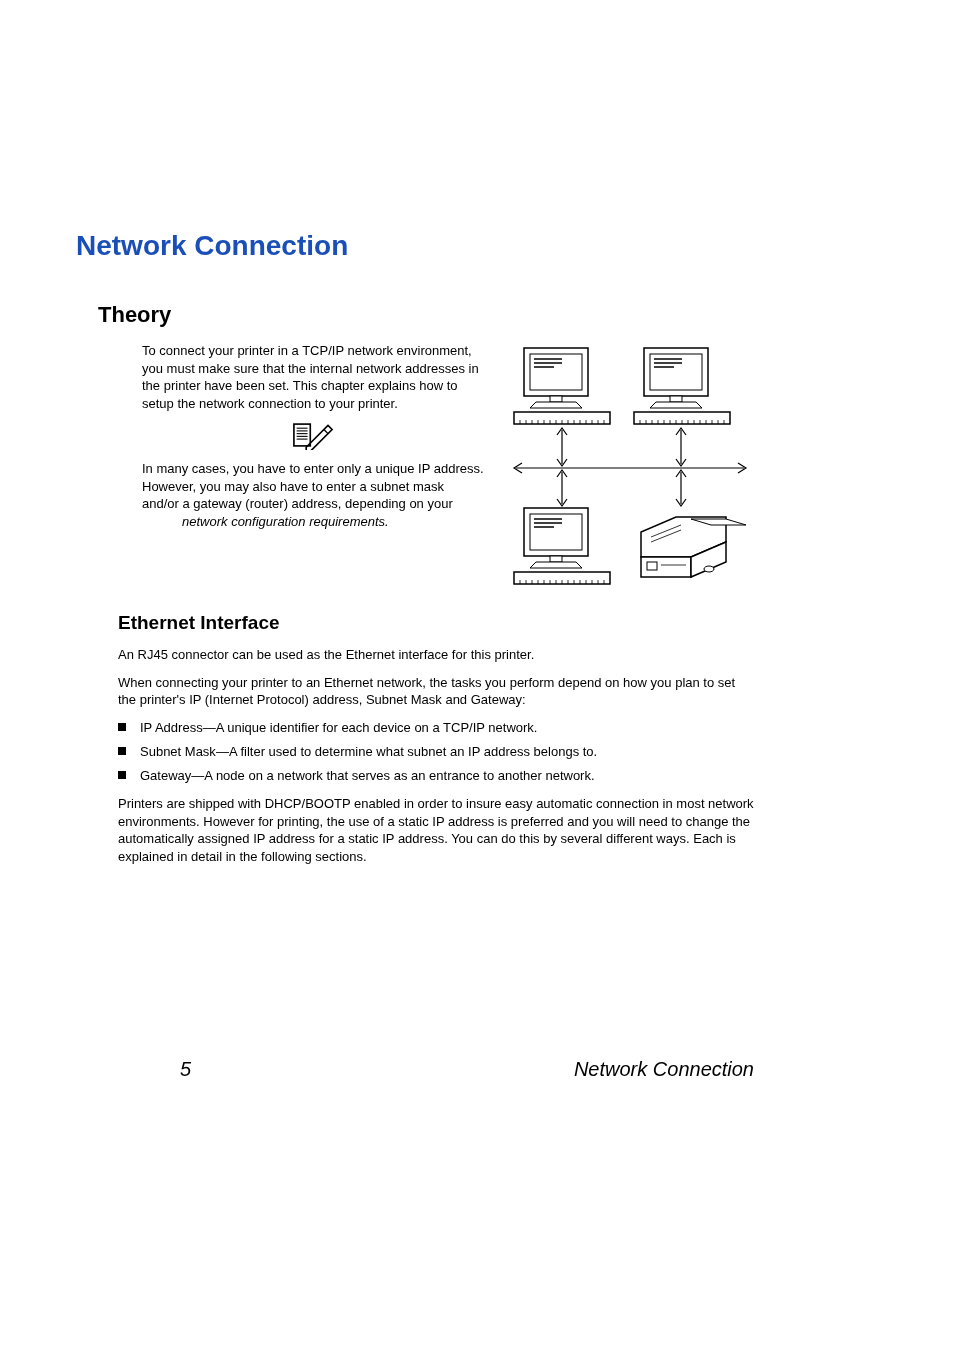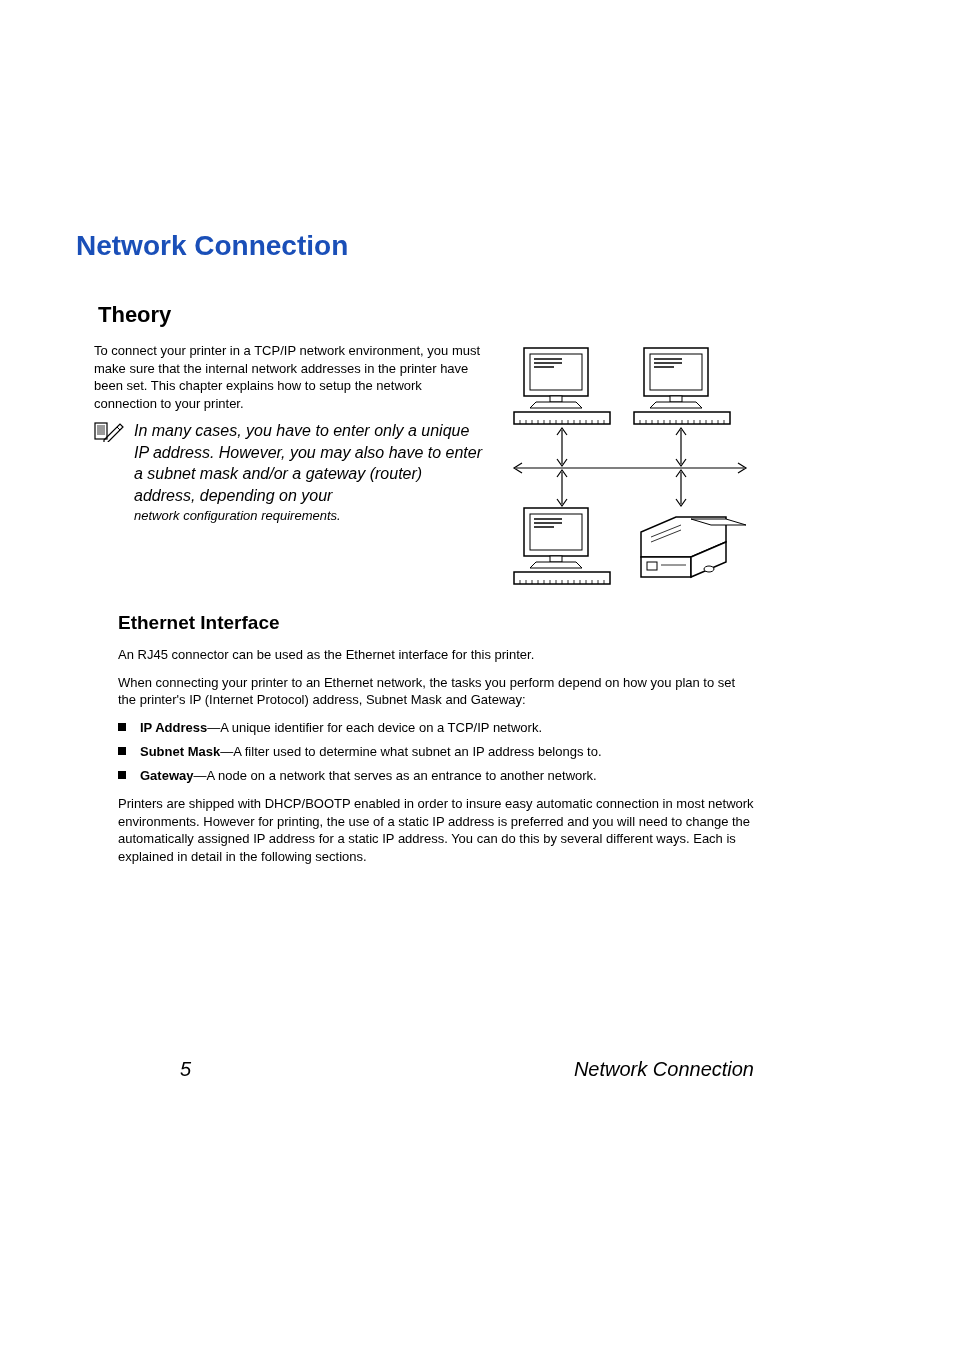--- a/index.html
+++ b/index.html
@@ -30,36 +30,36 @@
     margin: 0 0 14px 22px;
   }
   .subsection-title {
     font-size: 19px;
     font-weight: bold;
     margin: 22px 0 12px 42px;
   }
   .theory-block {
     display: flex;
     gap: 22px;
-    margin-left: 18px;
+    margin-left: 66px;
   }
   .theory-text {
     flex: 1;
     font-size: 13px;
     line-height: 1.35;
   }
   .theory-para {
     margin: 0 0 8px 0;
   }
   .note-row {
     display: flex;
     gap: 10px;
-    font-style: italic;
-    font-size: 16px;
-    line-height: 1.35;
+    font-size: 13px;
+    line-height: 1.35;
+    flex-direction: column;
   }
   .note-icon {
     flex: 0 0 30px;
     height: 22px;
   }
   .note-text-wide {
     font-style: italic;
     font-size: 13px;
     line-height: 1.35;
     margin: 0 0 0 40px;
@@ -97,21 +97,21 @@
   .footer {
     position: absolute;
     left: 180px;
     right: 200px;
     top: 1058px;
     display: flex;
     justify-content: space-between;
     font-style: italic;
     font-size: 20px;
   }
-  .bold { font-weight: bold; font-style: normal; }
+  .bold { font-weight: normal; font-style: normal; }
   .sec2-title {
     font-size: 18px;
     font-weight: bold;
     margin: 28px 0 0 22px;
   }
 </style>
 </head>
 <body>
 
 <div class="page">

